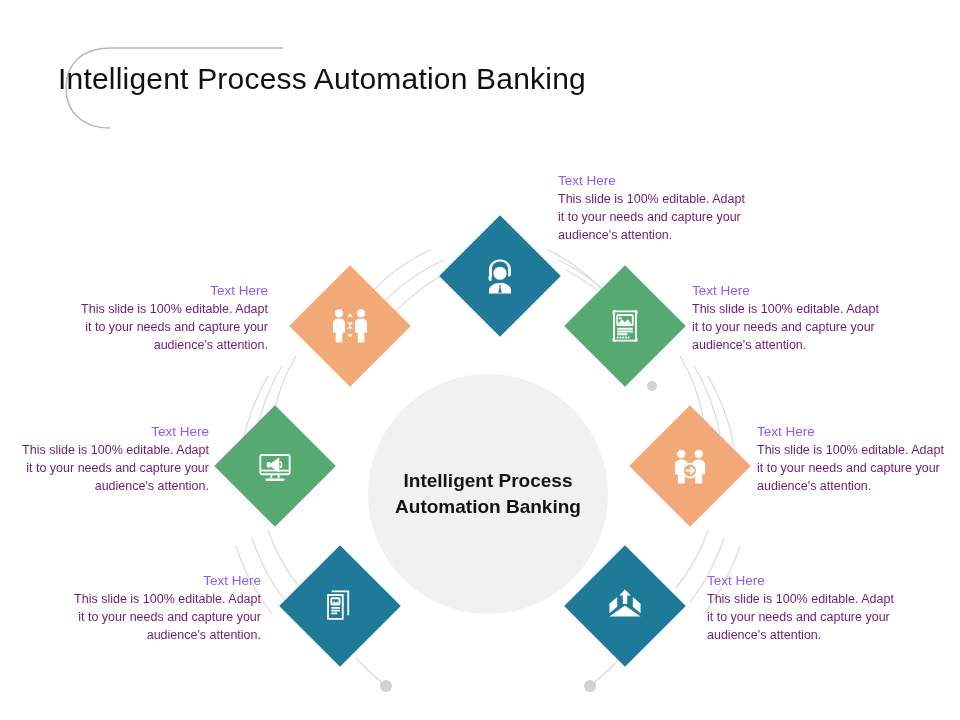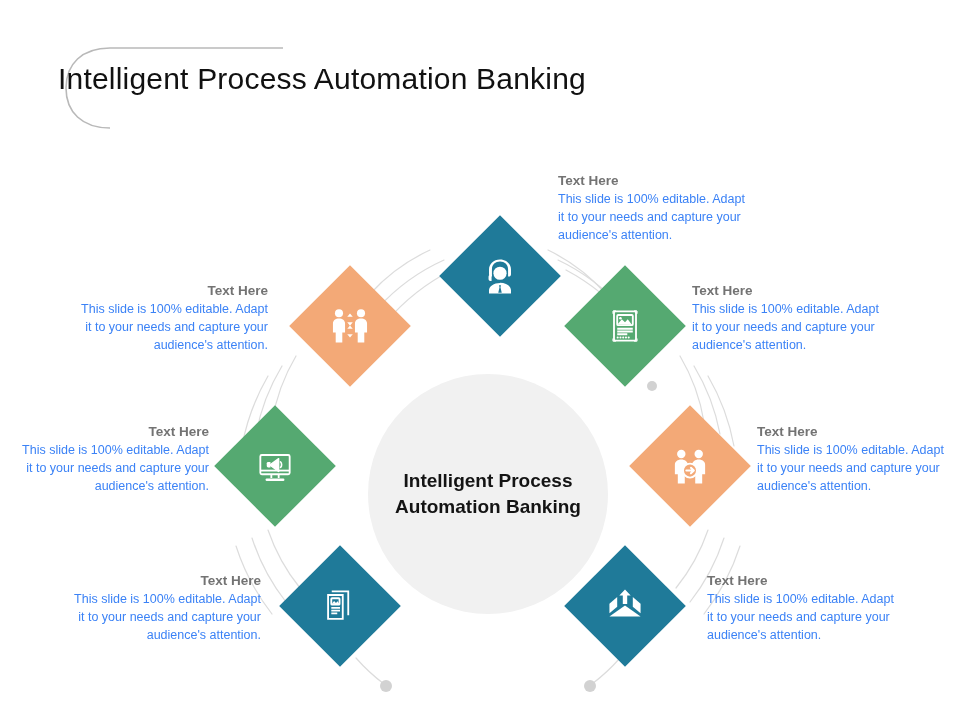--- a/index.html
+++ b/index.html
@@ -98,28 +98,28 @@
   
   .tblock {
     position: absolute;
     width: 196px;
     font-size: 12.5px;
     line-height: 1.42;
     color: #4d4d4d;
   }
   .tblock .t-head {
     font-size: 13.5px;
-    font-weight: bold;
-    color: #737373;
+    font-weight: normal;
+    color: #8b5cf6;
     margin-bottom: 1px;
     display: block;
   }
   .tblock .t-body {
     display: block;
-    color: #3b82f6;
+    color: #701a75;
   }
   .align-left  { text-align: left; }
   .align-right { text-align: right; }
 </style>
 </head>
 <body>
 
 <div class="slide">
 
   <svg class="title-arc" viewBox="0 0 250 88">

